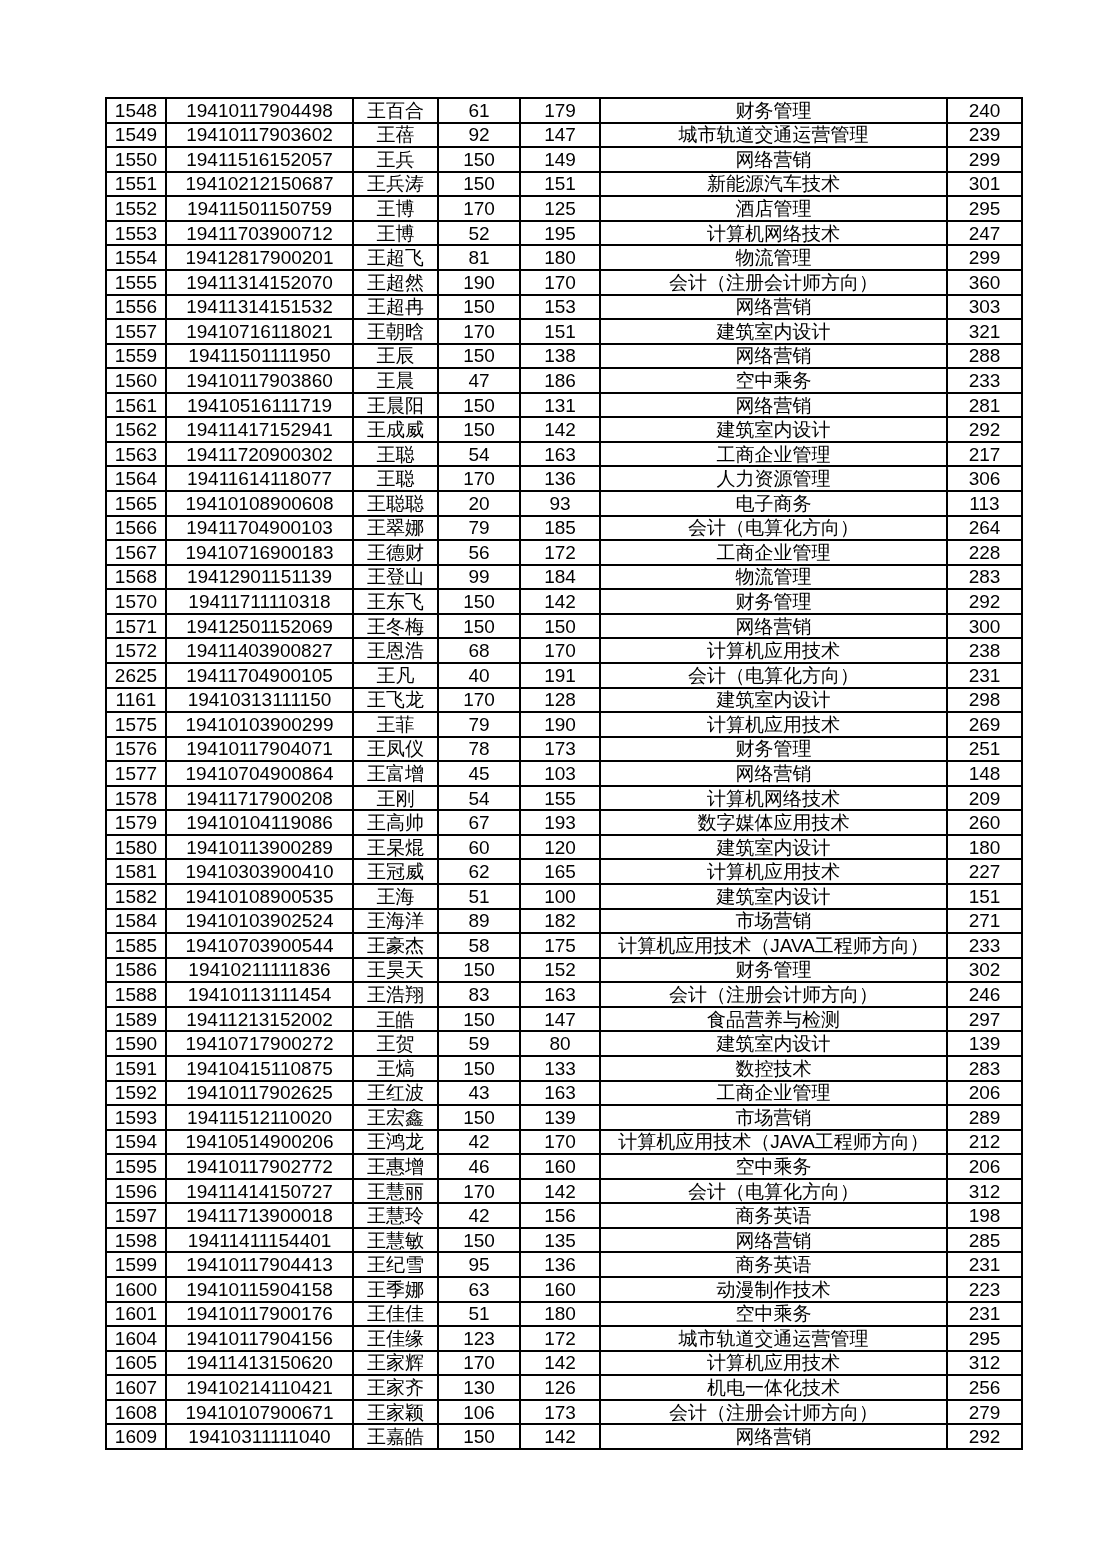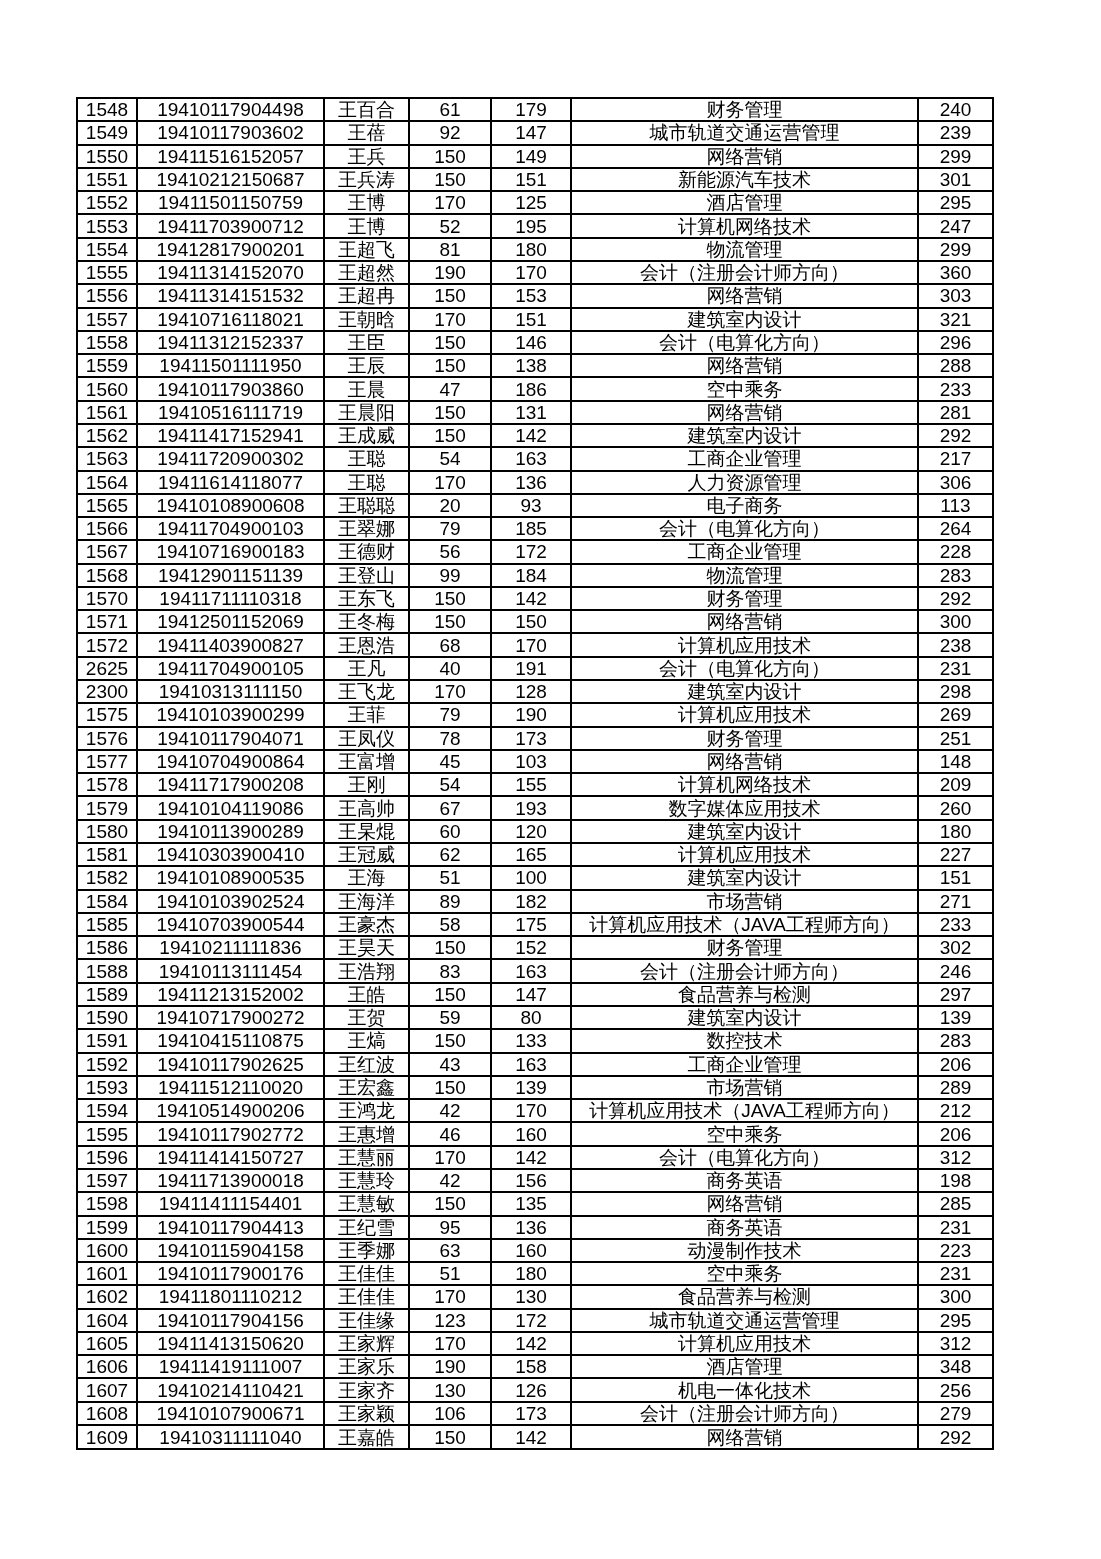--- a/index.html
+++ b/index.html
@@ -9,21 +9,21 @@
   }
   body {
     width: 1101px;
     height: 1559px;
     position: relative;
     font-family: "Liberation Sans", sans-serif;
     color: #000000;
   }
   .sheet {
     position: absolute;
-    left: 76px;
+    left: 105px;
     top: 97px;
     width: 916px;
     height: 1353px;
   }
   table.grid {
     border-collapse: collapse;
     table-layout: fixed;
     width: 916px;
     height: 1353px;
   }
@@ -137,29 +137,20 @@
         <tr>
           <td>1557</td>
           <td>19410716118021</td>
           <td>王朝晗</td>
           <td>170</td>
           <td>151</td>
           <td>建筑室内设计</td>
           <td>321</td>
         </tr>
         <tr>
-          <td>1558</td>
-          <td>19411312152337</td>
-          <td>王臣</td>
-          <td>150</td>
-          <td>146</td>
-          <td>会计（电算化方向）</td>
-          <td>296</td>
-        </tr>
-        <tr>
           <td>1559</td>
           <td>19411501111950</td>
           <td>王辰</td>
           <td>150</td>
           <td>138</td>
           <td>网络营销</td>
           <td>288</td>
         </tr>
         <tr>
           <td>1560</td>
@@ -272,21 +263,21 @@
         <tr>
           <td>2625</td>
           <td>19411704900105</td>
           <td>王凡</td>
           <td>40</td>
           <td>191</td>
           <td>会计（电算化方向）</td>
           <td>231</td>
         </tr>
         <tr>
-          <td>2300</td>
+          <td>1161</td>
           <td>19410313111150</td>
           <td>王飞龙</td>
           <td>170</td>
           <td>128</td>
           <td>建筑室内设计</td>
           <td>298</td>
         </tr>
         <tr>
           <td>1575</td>
           <td>19410103900299</td>
@@ -506,56 +497,38 @@
         <tr>
           <td>1601</td>
           <td>19410117900176</td>
           <td>王佳佳</td>
           <td>51</td>
           <td>180</td>
           <td>空中乘务</td>
           <td>231</td>
         </tr>
         <tr>
-          <td>1602</td>
-          <td>19411801110212</td>
-          <td>王佳佳</td>
-          <td>170</td>
-          <td>130</td>
-          <td>食品营养与检测</td>
-          <td>300</td>
-        </tr>
-        <tr>
           <td>1604</td>
           <td>19410117904156</td>
           <td>王佳缘</td>
           <td>123</td>
           <td>172</td>
           <td>城市轨道交通运营管理</td>
           <td>295</td>
         </tr>
         <tr>
           <td>1605</td>
           <td>19411413150620</td>
           <td>王家辉</td>
           <td>170</td>
           <td>142</td>
           <td>计算机应用技术</td>
           <td>312</td>
         </tr>
         <tr>
-          <td>1606</td>
-          <td>19411419111007</td>
-          <td>王家乐</td>
-          <td>190</td>
-          <td>158</td>
-          <td>酒店管理</td>
-          <td>348</td>
-        </tr>
-        <tr>
           <td>1607</td>
           <td>19410214110421</td>
           <td>王家齐</td>
           <td>130</td>
           <td>126</td>
           <td>机电一体化技术</td>
           <td>256</td>
         </tr>
         <tr>
           <td>1608</td>

